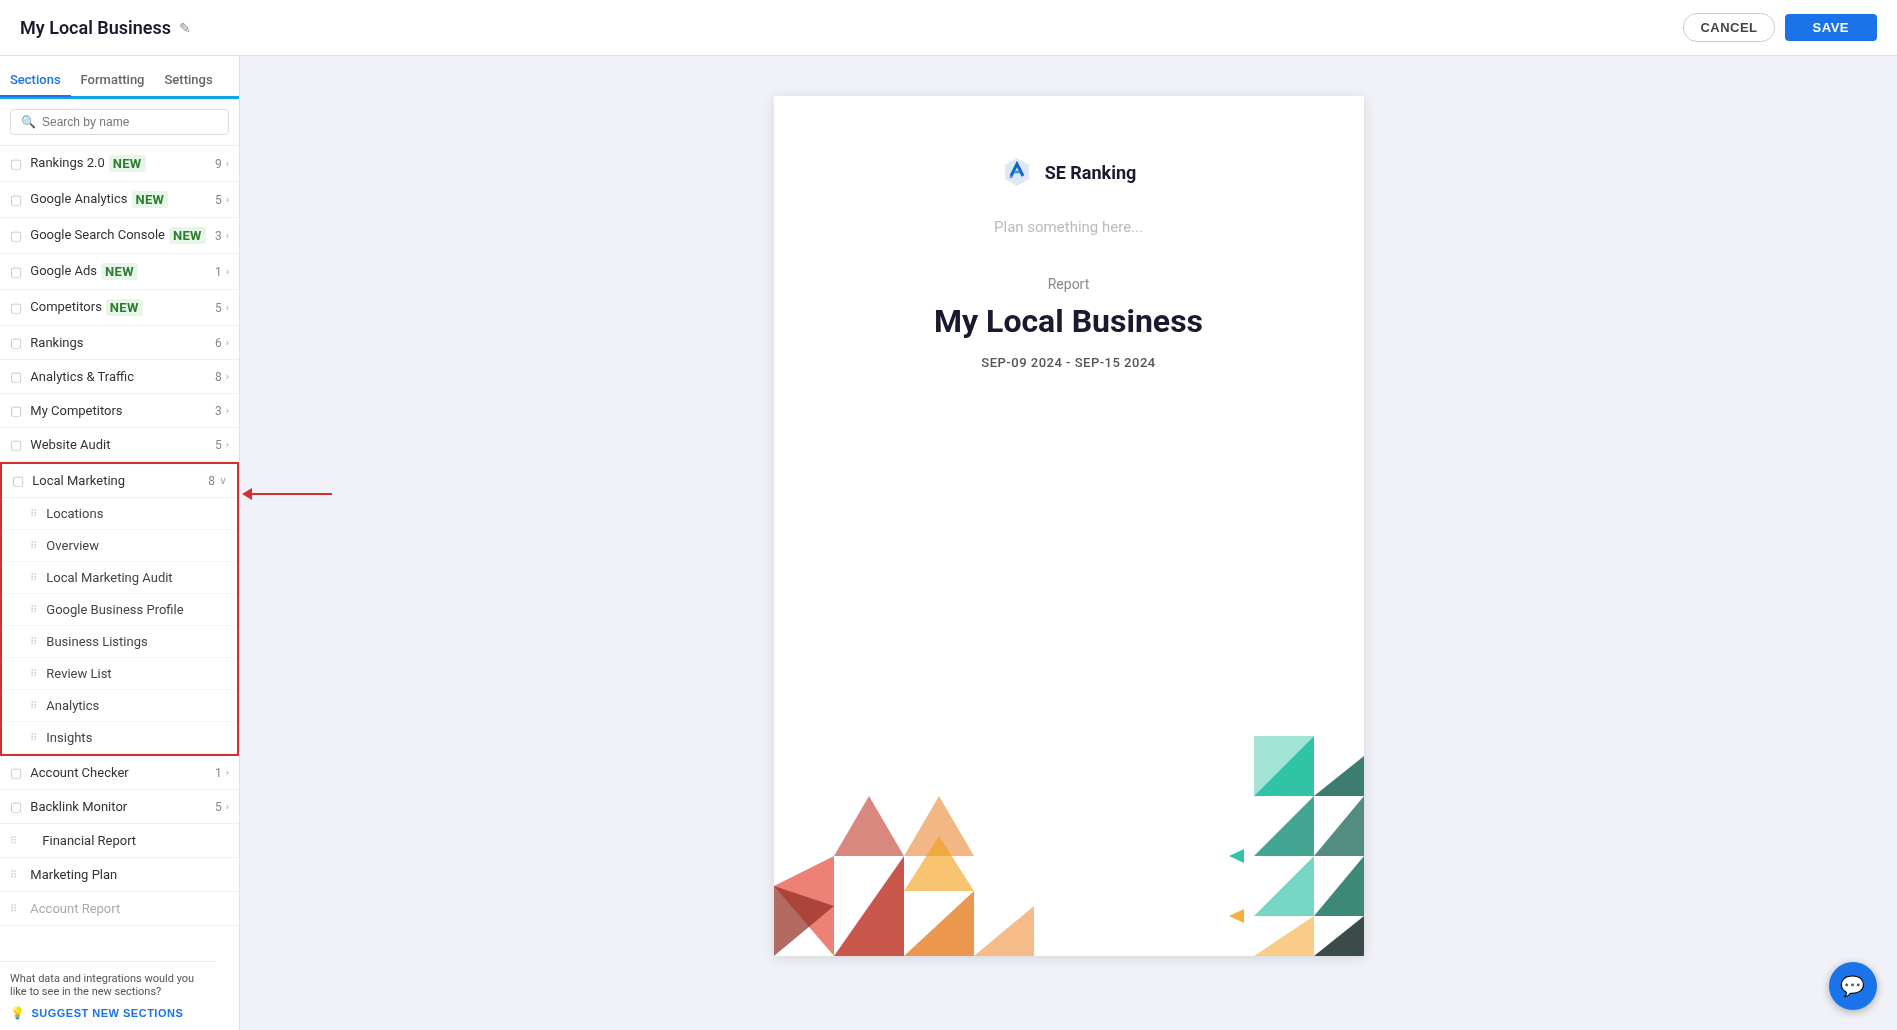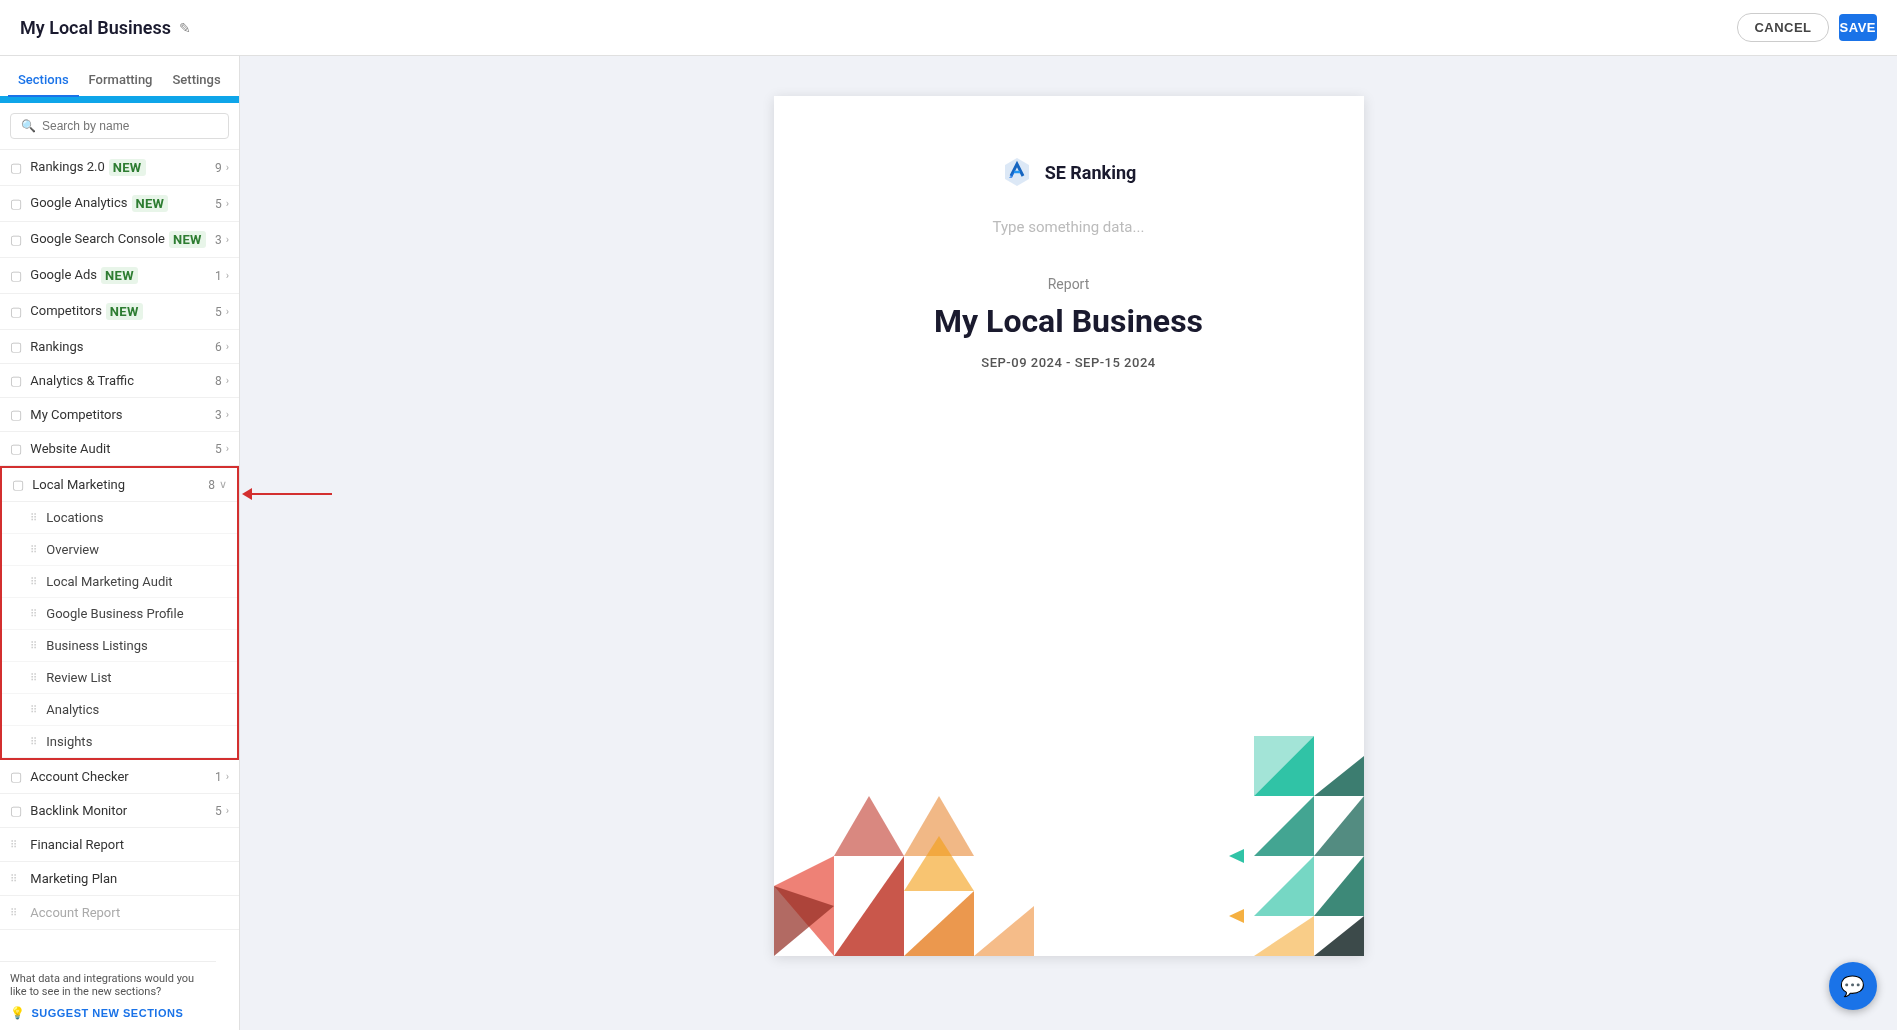--- a/index.html
+++ b/index.html
@@ -14,38 +14,38 @@
     .header-left { display: flex; align-items: center; gap: 8px; }
     .header-title { font-size: 18px; font-weight: 600; color: #1a1a2e; }
     .edit-icon { color: #888; cursor: pointer; font-size: 14px; }
     .header-right { display: flex; gap: 10px; align-items: center; }
     .btn-cancel {
       padding: 6px 16px; border: 1px solid #ccc; background: #fff;
       border-radius: 14px; font-size: 13px; font-weight: 600; color: #444;
       cursor: pointer; letter-spacing: 0.5px;
     }
     .btn-save {
-      padding: 6px 1px; border: none; background: #1a73e8;
+      padding: 6px 28px; border: none; background: #1a73e8;
       border-radius: 4px; font-size: 13px; font-weight: 600; color: #fff;
       cursor: pointer; letter-spacing: 0.5px;
     }
 
     
     .main-layout { display: flex; height: calc(1030px - 56px); }
 
     
     .sidebar {
       width: 240px; min-width: 240px; background: #fff;
       border-right: 1px solid #e0e0e0; display: flex; flex-direction: column;
       overflow: hidden;
     }
 
     
     .sidebar-tabs {
-      display: flex; border-bottom: 7px solid #0ea5e9; padding: 0 8px; padding-top: 8px;
+      display: flex; border-bottom: 3px solid #0ea5e9; padding: 0 0; padding-top: 8px;
     }
     .sidebar-tab {
       padding: 8px 10px; font-size: 13px; font-weight: 500; color: #666;
       cursor: pointer; border-bottom: 2px solid transparent; margin-bottom: -1px;
     }
     .sidebar-tab.active { color: #1a73e8; border-bottom: 2px solid #1a73e8; }
 
     
     .sidebar-search { padding: 10px 10px; border-bottom: 1px solid #eee; }
     .search-input-wrap {
@@ -306,21 +306,21 @@
 
       <div class="sidebar-item">
         <span class="sidebar-item-icon">▢</span>
         <span class="sidebar-item-label">Backlink Monitor</span>
         <span class="sidebar-item-count">5</span>
         <span class="sidebar-item-arrow">›</span>
       </div>
 
       <div class="sidebar-item">
         <span class="drag-handle">⠿</span>
-        <span class="sidebar-item-label" style="margin-left:4px;">Financial Report</span>
+        <span class="sidebar-item-label" style="margin-left:16px;">Financial Report</span>
       </div>
 
       <div class="sidebar-item">
         <span class="drag-handle">⠿</span>
         <span class="sidebar-item-label" style="margin-left:4px;">Marketing Plan</span>
       </div>
 
       <div class="sidebar-item">
         <span class="drag-handle">⠿</span>
         <span class="sidebar-item-label" style="margin-left:4px; color:#aaa;">Account Report</span>
@@ -350,21 +350,21 @@
         <div class="report-logo">
           <svg class="logo-icon" viewBox="0 0 32 32" fill="none" xmlns="http://www.w3.org/2000/svg">
             <polygon points="16,2 28,9 28,23 16,30 4,23 4,9" fill="#1565c0" opacity="0.15"></polygon>
             <path d="M10 20 L16 8 L22 20" stroke="#1565c0" stroke-width="3" fill="none"></path>
             <path d="M13 16 L19 16" stroke="#2196f3" stroke-width="2.5"></path>
             <polygon points="8,22 14,14 11,22" fill="#1a73e8" opacity="0.7"></polygon>
           </svg>
           <span class="logo-text">SE Ranking</span>
         </div>
 
-        <p class="report-placeholder">Type something data...</p>
+        <p class="report-placeholder">Plan something here...</p>
 
         <p class="report-label">Report</p>
         <h1 class="report-title">My Local Business</h1>
         <p class="report-dates">SEP-09 2024 - SEP-15 2024</p>
       </div>
 
       <div class="report-bottom-dec">
         <svg width="590" height="220" viewBox="0 0 590 220" xmlns="http://www.w3.org/2000/svg">
 
           <polygon points="60,220 130,120 130,220" fill="#c0392b" opacity="0.85"></polygon>

